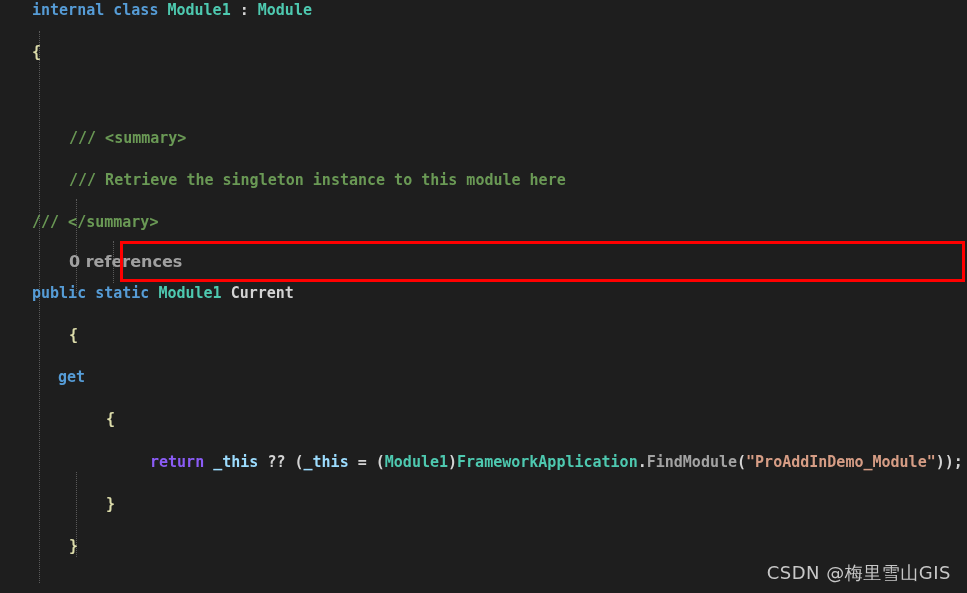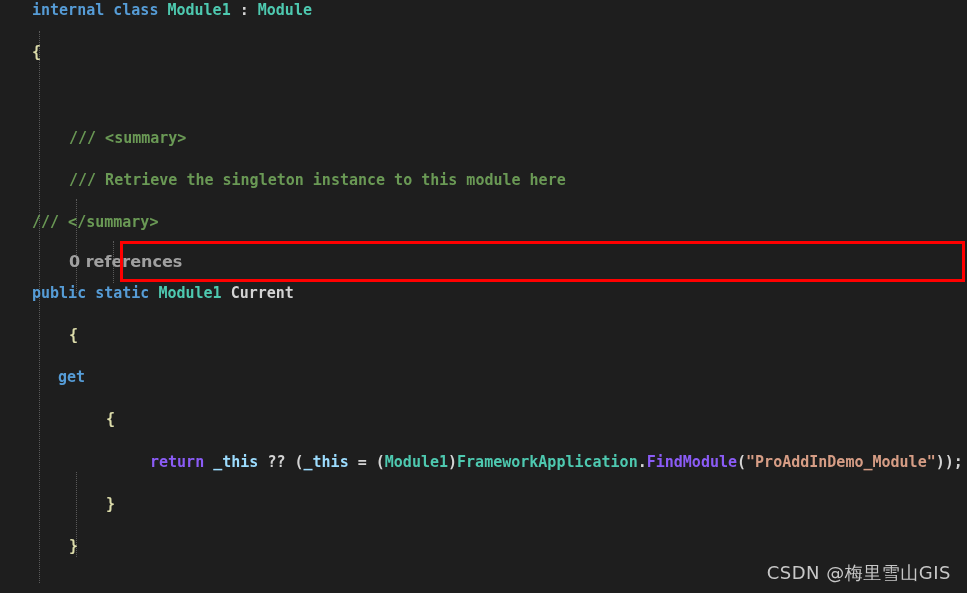--- a/index.html
+++ b/index.html
@@ -37,21 +37,21 @@
   .line.codelens {
     height: 15px;
     font-family: "DejaVu Sans", "Liberation Sans", sans-serif;
     font-size: 16px;
     line-height: 15px;
     color: #a0a0a0;
   }
   
   .kw   { color: #569cd6; }   
   .type { color: #4ec9b0; }   
-  .id   { color: #8b5cf6; }   
+  .id   { color: #a3a3a3; }   
   .var  { color: #9cdcfe; }   
   .ctrl { color: #8b5cf6; }   
   .str  { color: #d69d85; }   
   .doc  { color: #6a9955; }   
   .punc { color: #d4d4d4; }
   .brace { color: #dcdcaa; }
 
   
   .guide {
     position: absolute;

